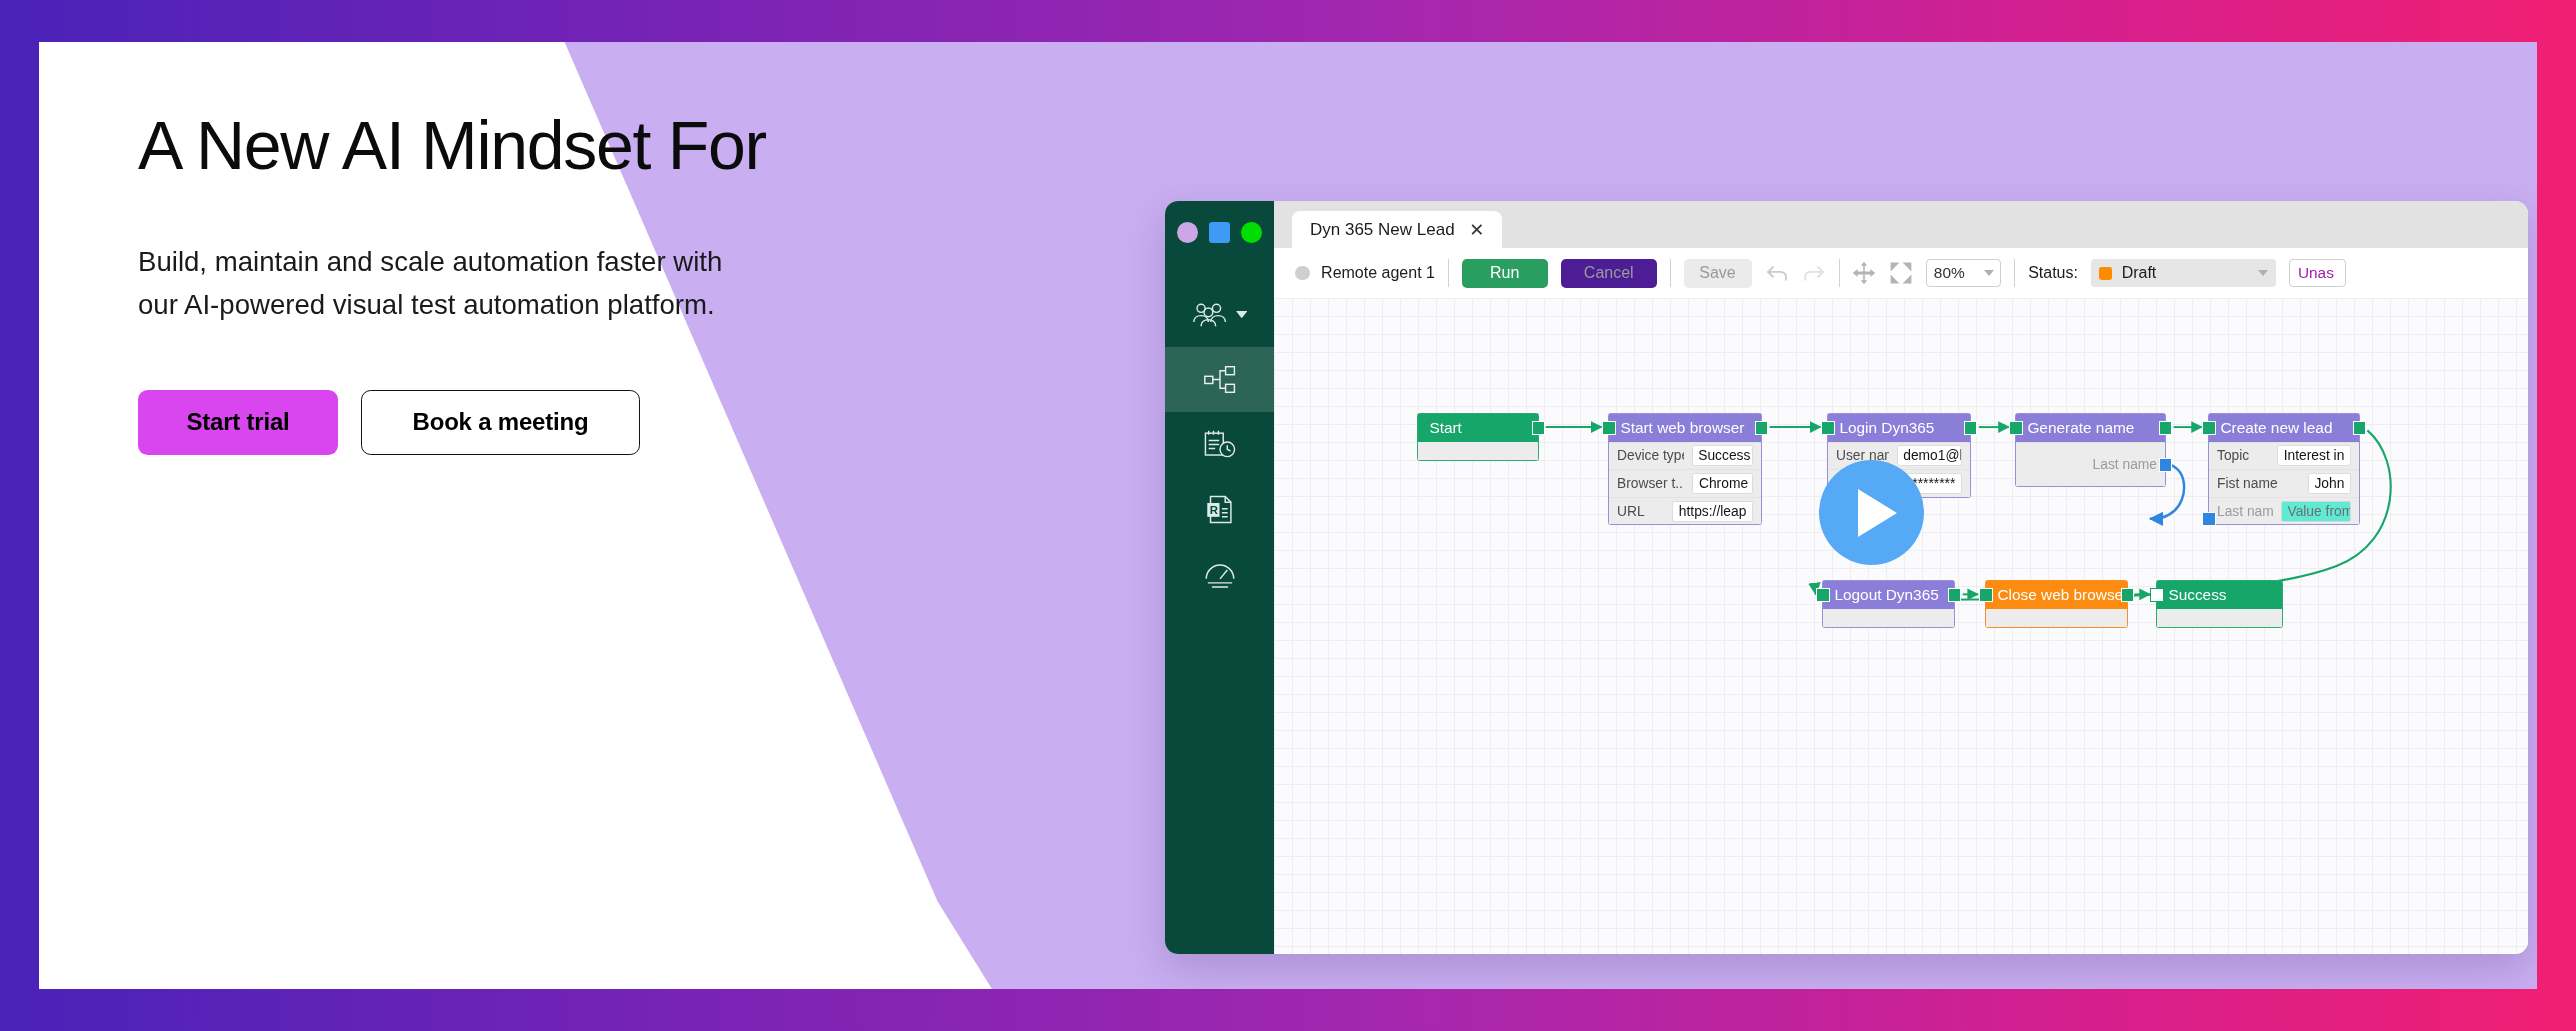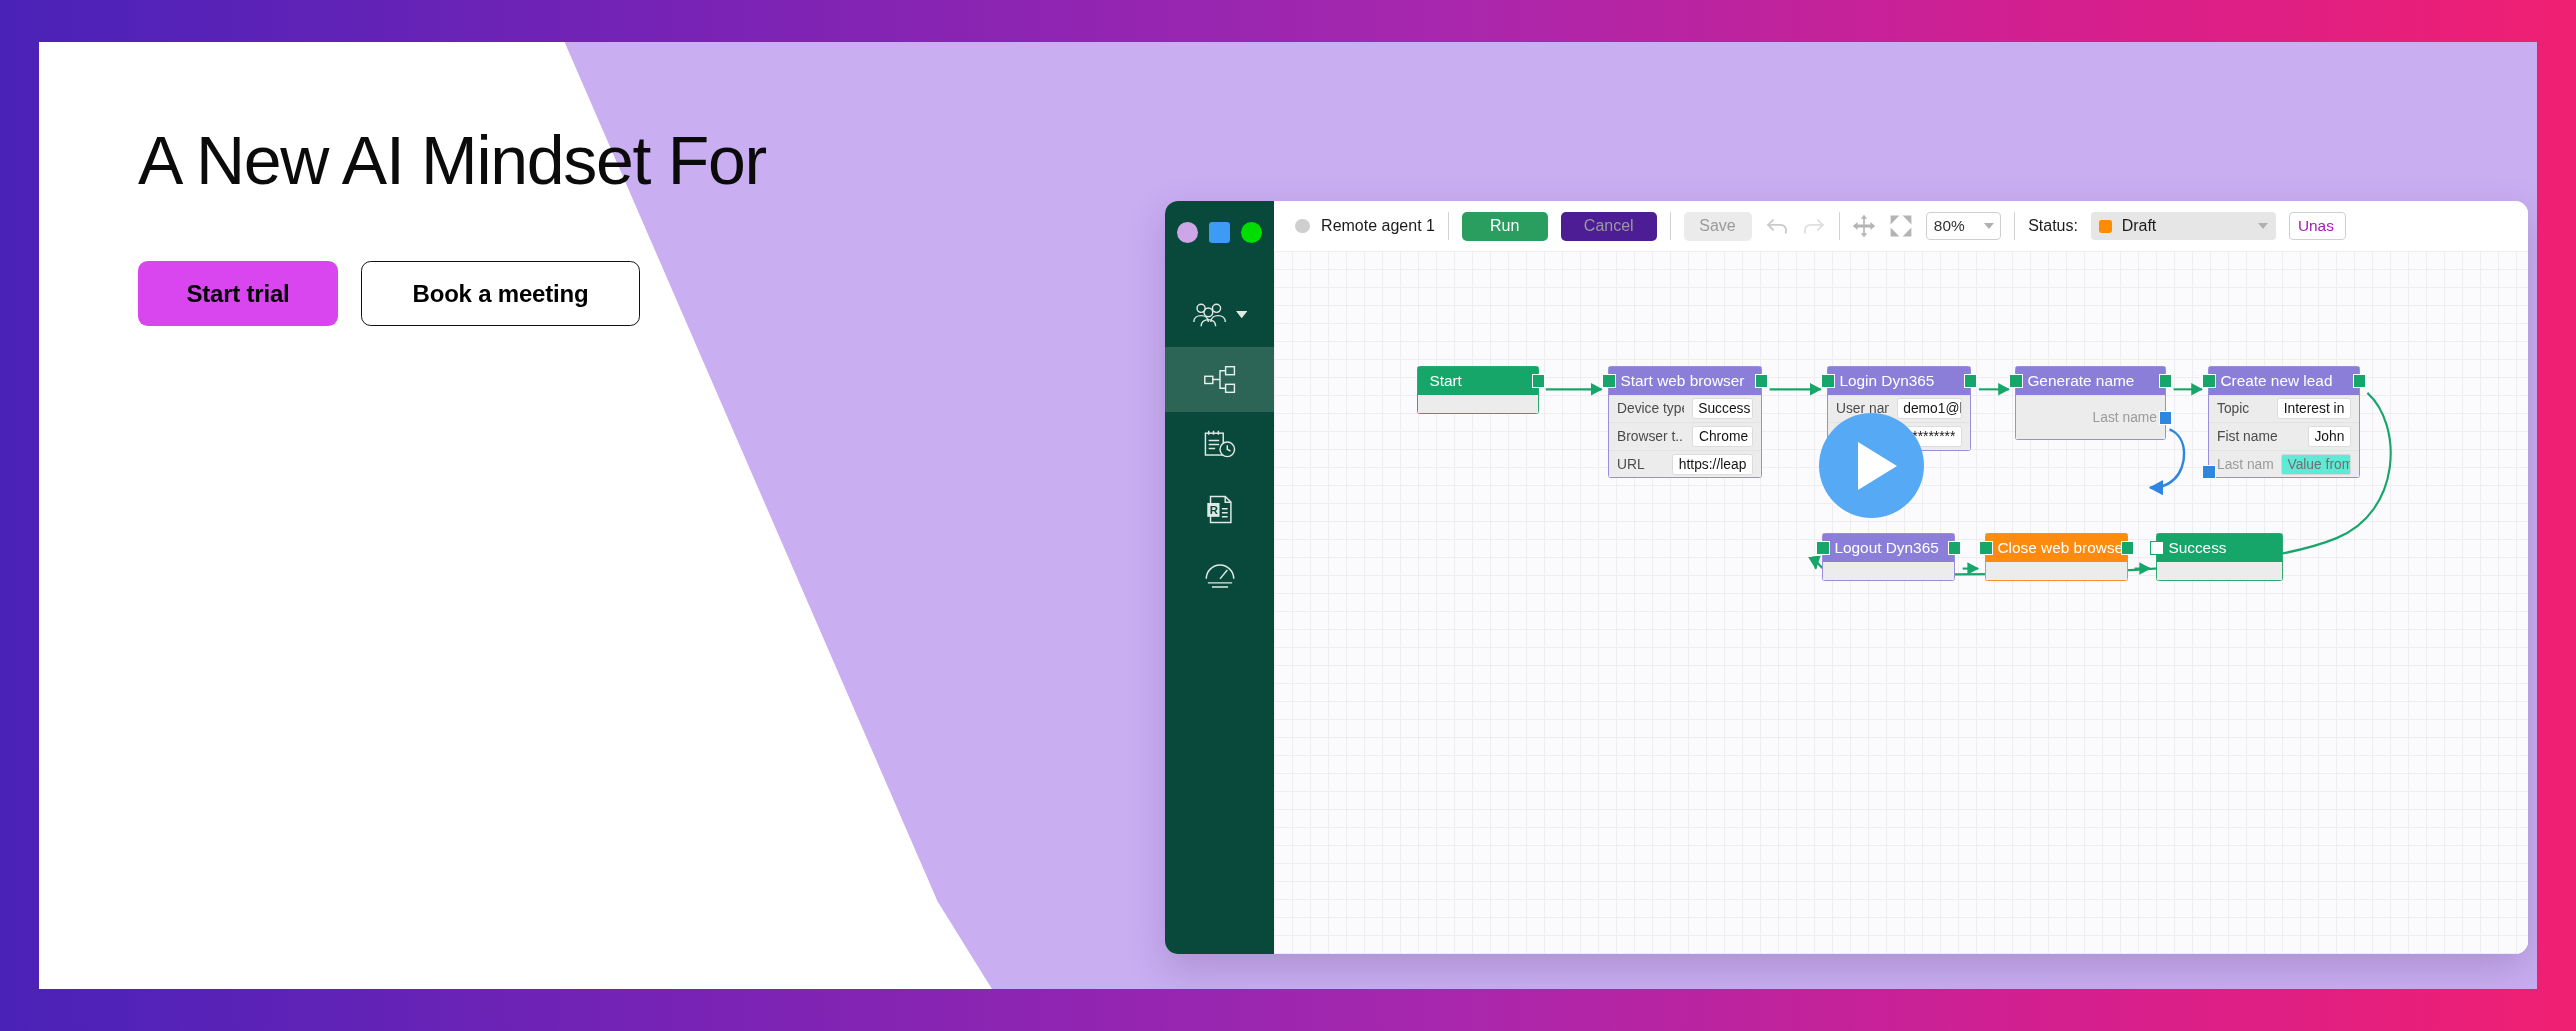--- a/index.html
+++ b/index.html
@@ -23,21 +23,21 @@
   #lavender-panel {
     position: absolute;
     left: 0; top: 0; width: 100%; height: 100%;
     pointer-events: none;
   }
   #lavender-panel svg { display: block; width: 100%; height: 100%; }
 
   
   #hero-copy {
     position: absolute;
-    left: 99px; top: 80px;
+    left: 99px; top: 65px;
     width: 957px;
     z-index: 5;
   }
   #headline {
     font-size: 68px;
     line-height: 1.12;
     letter-spacing: -1.3px;
     color: #0b0b0b;
     font-weight: 400;
   }
@@ -252,20 +252,24 @@
   <div id="lavender-panel">
     <svg viewBox="0 0 3080 1168" preserveAspectRatio="none" aria-hidden="true">
       <path d="M 648 0 L 3080 0 L 3080 1168 L 1175 1168 L 1108 1060 Z" fill="#c9aef2"></path>
     </svg>
   </div>
 
   <div id="hero-copy">
     <h1 id="headline">
       <span>A New AI Mindset For</span>
     </h1>
+    <p id="subhead">
+      <span>Build, maintain and scale automation faster with</span><br>
+      <span>our AI-powered visual test automation platform.</span>
+    </p>
     <div id="cta-row">
       <div class="btn" id="btn-start-trial">Start trial</div>
       <div class="btn" id="btn-book-meeting">Book a meeting</div>
     </div>
   </div>
 
   <div id="app-window">
 
     <div id="app-sidebar">
       <div id="traffic-lights">
@@ -323,20 +327,26 @@
         <svg width="34" height="27.6" viewBox="0 0 42 34" fill="none" stroke="#dfe9e5" stroke-width="1.8">
           <path d="M4 22 A17 17 0 0 1 38 22"></path>
           <path d="M21 22 L30 11"></path>
           <path d="M6 27 L36 27 M11 32 L31 32"></path>
         </svg>
       </div>
     </div>
 
     <div id="app-main">
 
+      <div id="tabbar">
+        <div id="tab-active">
+          <span>Dyn 365 New Lead</span>
+          <span id="tab-close">✕</span>
+        </div>
+      </div>
 
       <div id="toolbar">
         <div id="agent-chip">
           <span id="agent-dot"></span>
           <span>Remote agent 1</span>
         </div>
 
         <div class="tb-sep"></div>
 
         <div class="tb-btn" id="btn-run">Run</div>

